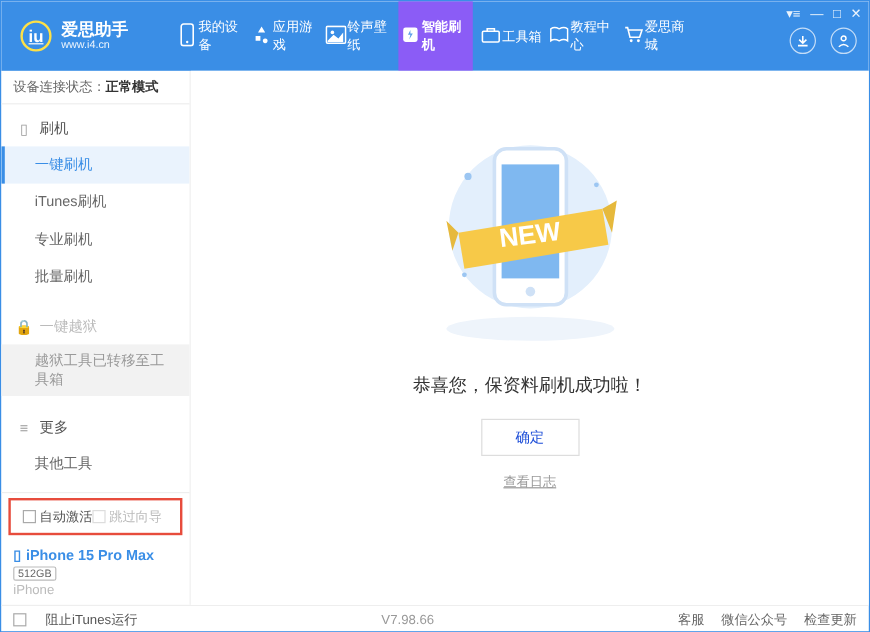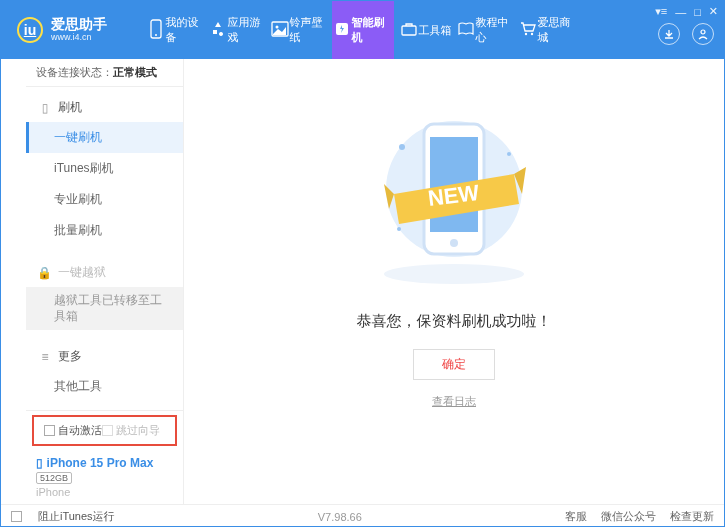--- a/index.html
+++ b/index.html
@@ -11,21 +11,21 @@
 .logo-title { font-size: 14px; font-weight: bold; }
 .logo-url { font-size: 9px; opacity: 0.9; }
 .nav { display: flex; flex: 1; height: 100%; }
 .nav-item { width: 62px; height: 100%; display: flex; flex-direction: row; align-items: center; justify-content: center; cursor: pointer; font-size: 11px; }
 .nav-item.active { background: #8b5cf6; font-weight: bold; }
 .nav-icon { width: 20px; height: 20px; margin-bottom: 3px; display: flex; align-items: center; justify-content: center; }
 .titlebar-controls { position: absolute; right: 6px; top: 4px; display: flex; gap: 8px; align-items: center; }
 .titlebar-controls span { cursor: pointer; font-size: 11px; opacity: 0.9; }
 .header-right-icons { position: absolute; right: 10px; bottom: 14px; display: flex; gap: 12px; }
 .circle-btn { width: 22px; height: 22px; border: 1.5px solid rgba(255,255,255,0.7); border-radius: 50%; display: flex; align-items: center; justify-content: center; cursor: pointer; }
-.body-area { display: flex; height: 445px; margin-left: 25px; }
+.body-area { display: flex; height: 445px; }
 .status-bar { height: 28px; border-bottom: 1px solid #eee; display: flex; align-items: center; padding: 0 10px; font-size: 11px; color: #666; }
 .status-bar b { color: #333; }
 .sidebar { width: 158px; border-right: 1px solid #eee; display: flex; flex-direction: column; }
 .side-scroll { flex: 1; overflow-y: auto; }
 .side-group { padding: 6px 0; }
 .side-group-title { display: flex; align-items: center; padding: 6px 12px; color: #555; font-size: 12px; cursor: pointer; }
 .side-group-title.locked { color: #bbb; }
 .side-icon { width: 14px; display: inline-flex; justify-content: center; margin-right: 6px; color: #999; }
 .side-item { padding: 7px 12px 7px 28px; font-size: 12px; color: #666; cursor: pointer; }
 .side-item.active { background: #eaf3fd; color: #3a8ee6; border-left: 3px solid #3a8ee6; padding-left: 25px; }
@@ -37,21 +37,21 @@
 .checkbox-box { width: 11px; height: 11px; border: 1px solid #aaa; }
 .checkbox-item.disabled .checkbox-box { border-color: #ddd; }
 .device-info { padding: 6px 10px; }
 .device-name { color: #3a8ee6; font-size: 12px; font-weight: bold; display: flex; align-items: center; gap: 4px; }
 .device-badge { display: inline-block; border: 1px solid #bbb; font-size: 9px; padding: 0 3px; color: #666; border-radius: 2px; margin-top: 2px; }
 .device-type { color: #bbb; font-size: 11px; margin-top: 2px; }
 .main { flex: 1; position: relative; background: #fff; }
 .main-content { display: flex; flex-direction: column; align-items: center; padding-top: 40px; }
 .phone-illustration { width: 200px; height: 195px; position: relative; display: flex; align-items: center; justify-content: center; }
 .message-text { font-size: 15px; color: #333; margin-top: 18px; }
-.ok-btn { margin-top: 18px; border: 1px solid #ddd; background: #fff; padding: 6px 28px; font-size: 12px; cursor: pointer; color: #ef4444; }
+.ok-btn { margin-top: 18px; border: 1px solid #ddd; background: #fff; padding: 6px 28px; font-size: 12px; cursor: pointer; color: #1d4ed8; }
 .log-link { margin-top: 14px; font-size: 11px; color: #999; cursor: pointer; text-decoration: underline; }
 .footer { height: 24px; border-top: 1px solid #eee; display: flex; align-items: center; padding: 0 10px; font-size: 11px; color: #666; }
 .footer-left { display: flex; align-items: center; gap: 16px; }
 .footer-center { flex: 1; text-align: center; color: #999; }
 .footer-right { display: flex; gap: 14px; }
 .footer-right span { cursor: pointer; }
 </style>
 </head>
 <body>
 

